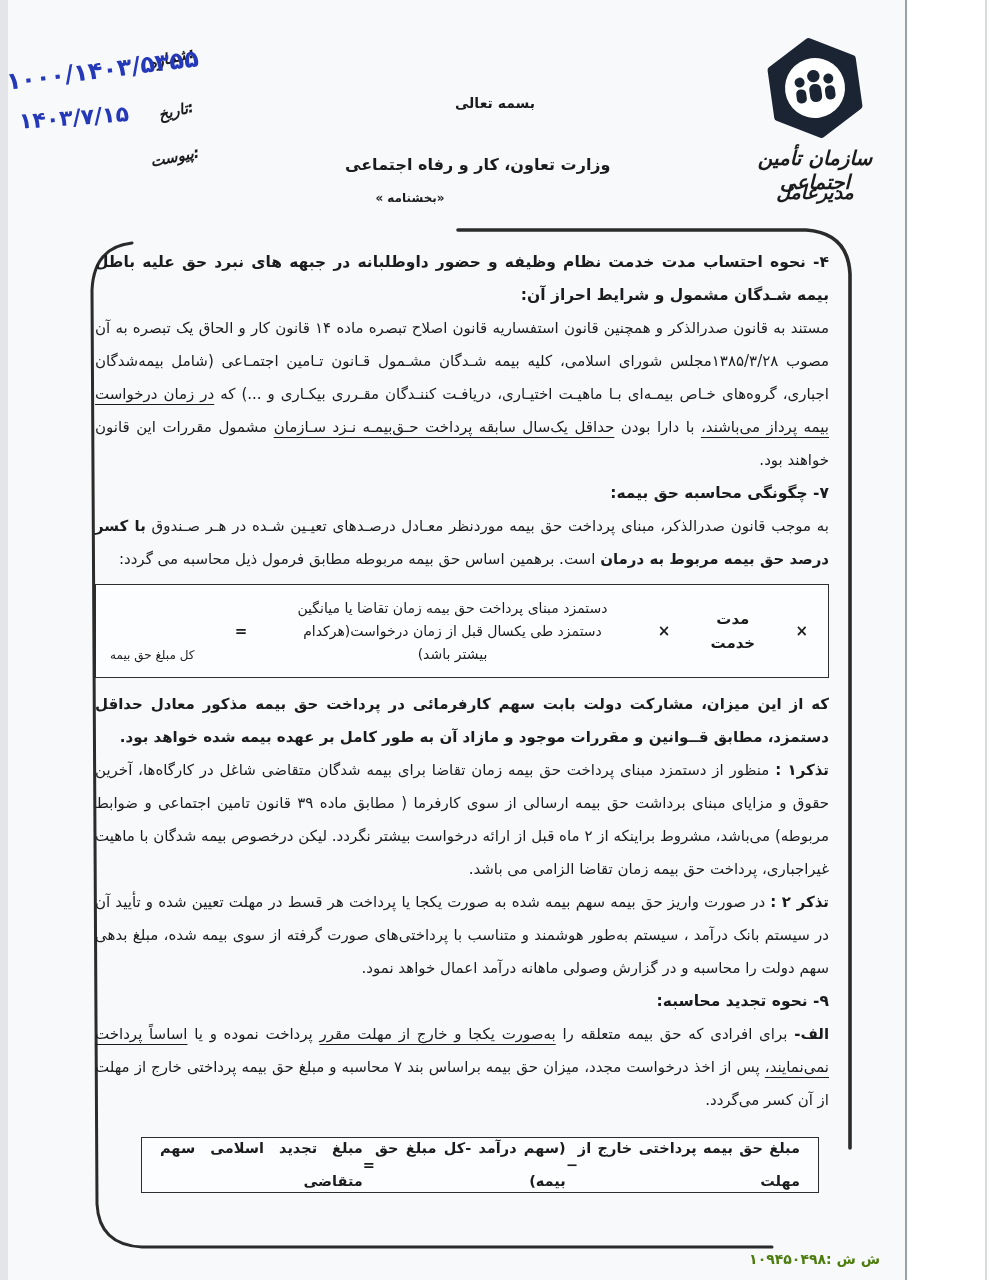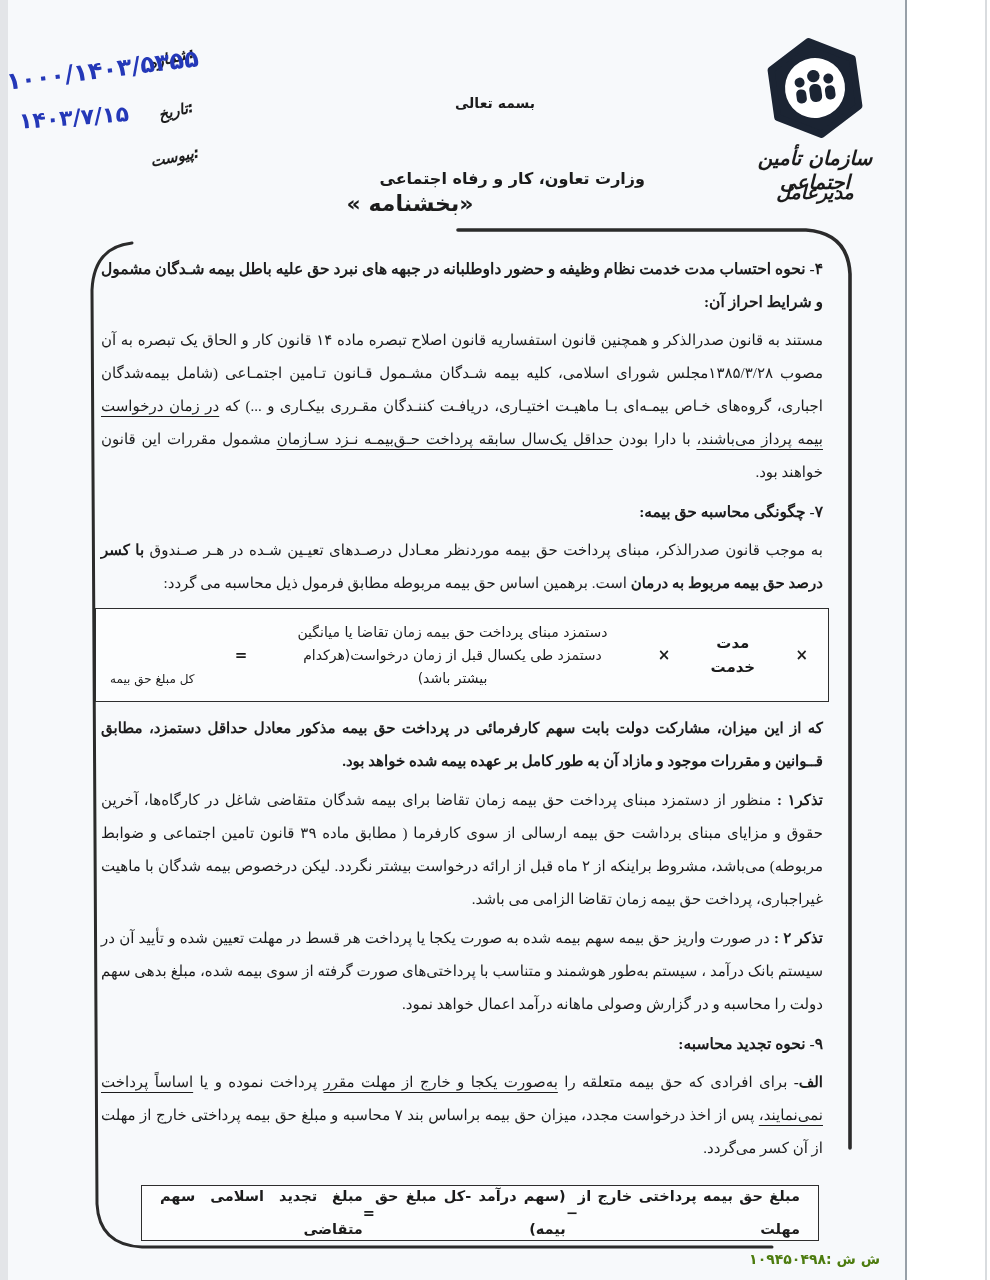--- a/index.html
+++ b/index.html
@@ -10,21 +10,21 @@
   .scan-right{position:absolute;left:907px;top:0;width:83px;height:1280px;background:#ffffff;}
   .frame-svg{position:absolute;inset:0;z-index:1;pointer-events:none;}
   .abs{position:absolute;}
   .rtl{direction:rtl;}
   .hand{color:#2438b8;font-weight:bold;letter-spacing:2px;direction:ltr;}
   .label-callig{font-style:italic;font-weight:bold;font-size:15px;}
   .callig{margin-top:37px;}
   .b{font-weight:bold;}
   .u{text-decoration:underline;text-decoration-thickness:1.4px;text-underline-offset:5px;}
   .body-text{z-index:2;direction:rtl;text-align:justify;font-size:15px;line-height:33px;}
-  .body-text p{margin:6px;font-family:Liberation Serif, serif;}
+  .body-text p{margin:0;}
   .sec-h{font-weight:bold;font-size:15.5px;}
   .formula-box{border:1.6px solid #2e2e2e;background:#fcfdfe;display:flex;direction:rtl;
                align-items:center;justify-content:space-between;}
   .fb1{height:92px;margin-top:8px;padding:0 14px;}
   .fb1 .cell{text-align:center;}
   .op{font-size:15px;font-weight:bold;padding:0 6px;}
   .rate-title{font-weight:bold;font-size:14.5px;line-height:22px;}
   .rate-sub{font-size:12px;line-height:18px;}
   .dur{font-size:15px;line-height:24px;font-weight:bold;}
   .wage{font-size:14px;line-height:23px;width:330px;}
@@ -53,22 +53,22 @@
 
   <div class="abs label-callig" style="left:148px;top:49px;transform:rotate(-14deg);">شماره:</div>
   <div class="abs hand" style="left:6px;top:58px;width:160px;text-align:center;font-size:24px;transform:rotate(-7deg);">۱۰۰۰/۱۴۰۳/۵۳۵۵</div>
 
   <div class="abs label-callig" style="left:158px;top:102px;transform:rotate(-14deg);">تاریخ:</div>
   <div class="abs hand" style="left:4px;top:105px;width:140px;text-align:center;font-size:22px;transform:rotate(-4deg);">۱۴۰۳/۷/۱۵</div>
 
   <div class="abs label-callig" style="left:150px;top:148px;transform:rotate(-11deg);">پیوست:</div>
 
   <div class="abs callig rtl" style="left:395px;top:58px;width:200px;text-align:center;font-size:14px;font-weight:bold;">بسمه تعالی</div>
-  <div class="abs callig rtl" style="left:345px;top:132px;width:300px;text-align:right;font-size:16px;font-weight:bold;">وزارت تعاون، کار و رفاه اجتماعی</div>
-  <div class="abs rtl" style="left:340px;top:191px;width:140px;text-align:center;font-size:22px;font-weight:bold;z-index:2;">«بخشنامه »</div>
+  <div class="abs callig rtl" style="left:345px;top:118px;width:300px;text-align:left;font-size:16px;font-weight:bold;">وزارت تعاون، کار و رفاه اجتماعی</div>
+  <div class="abs rtl" style="left:340px;top:191px;width:140px;text-align:center;font-size:12px;font-weight:bold;z-index:2;">«بخشنامه »</div>
 
   <svg class="abs" style="left:765px;top:37px;" width="100" height="102" viewBox="0 0 100 100">
     <g transform="rotate(-8 50 50)">
       <path d="M50 3 L91 26 V74 L50 97 L9 74 V26 Z" fill="#1b2433" stroke="#1b2433" stroke-width="7" stroke-linejoin="round"></path>
       <circle cx="50" cy="50" r="30" fill="#ffffff"></circle>
       <circle cx="50" cy="38" r="6.2" fill="#1b2433"></circle>
       <rect x="44" y="46" width="12" height="18" rx="5.5" fill="#1b2433"></rect>
       <circle cx="35.5" cy="42.5" r="5" fill="#1b2433"></circle>
       <rect x="30.5" y="49.5" width="10" height="14" rx="4.5" fill="#1b2433"></rect>
       <circle cx="64.5" cy="42.5" r="5" fill="#1b2433"></circle>

